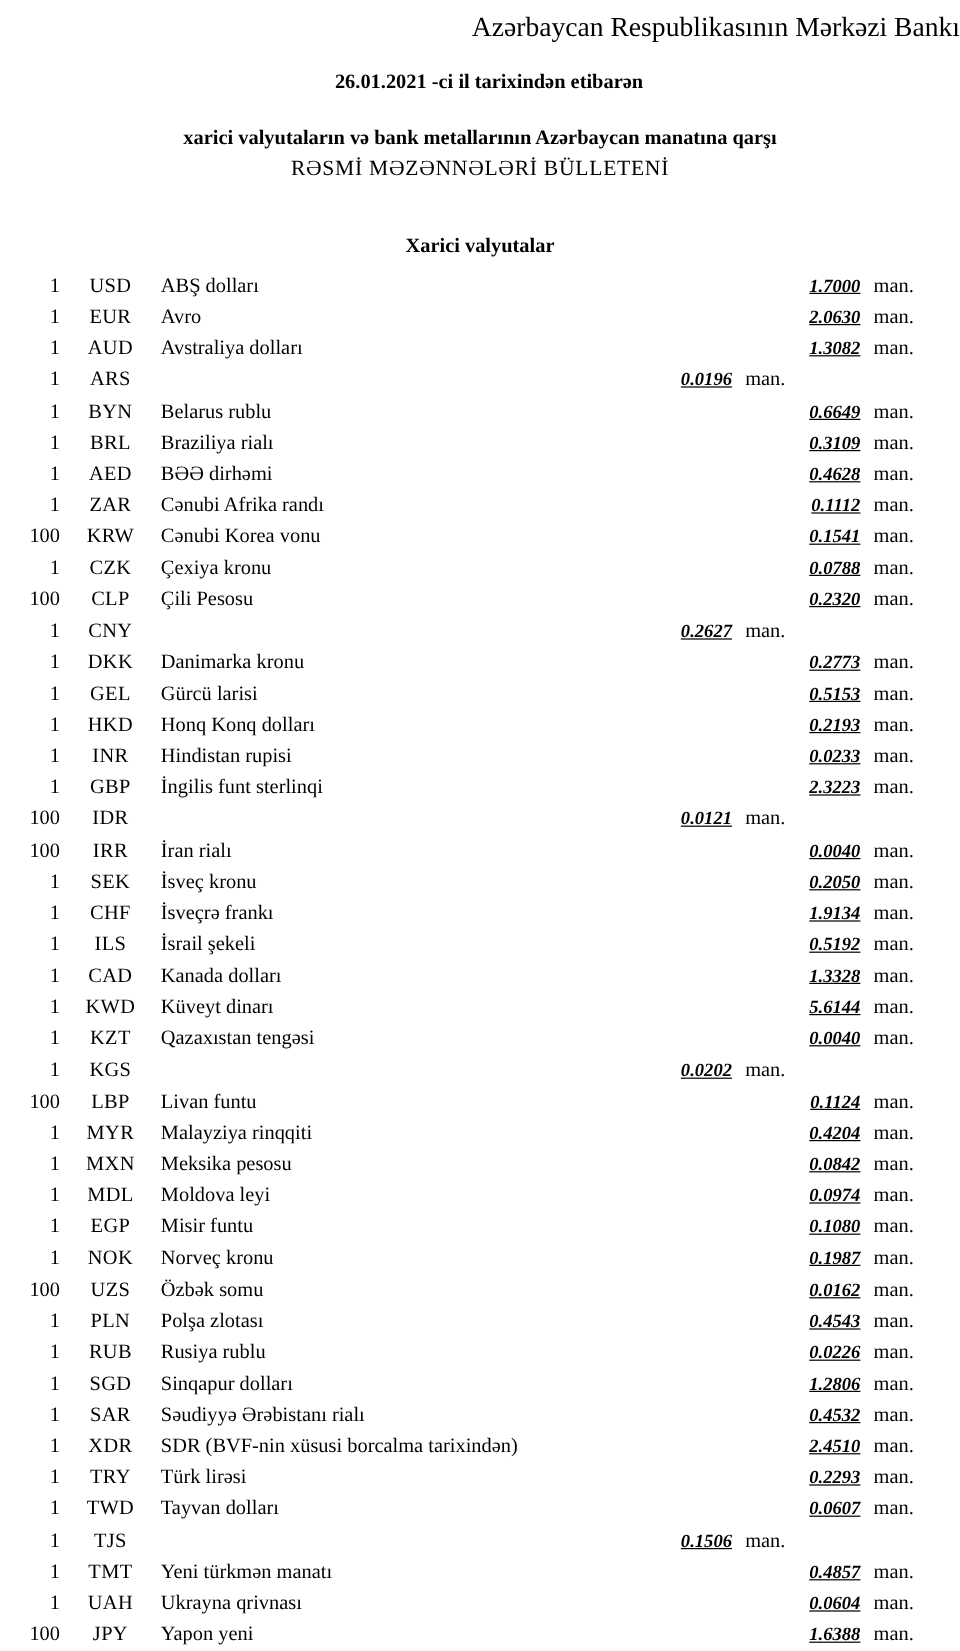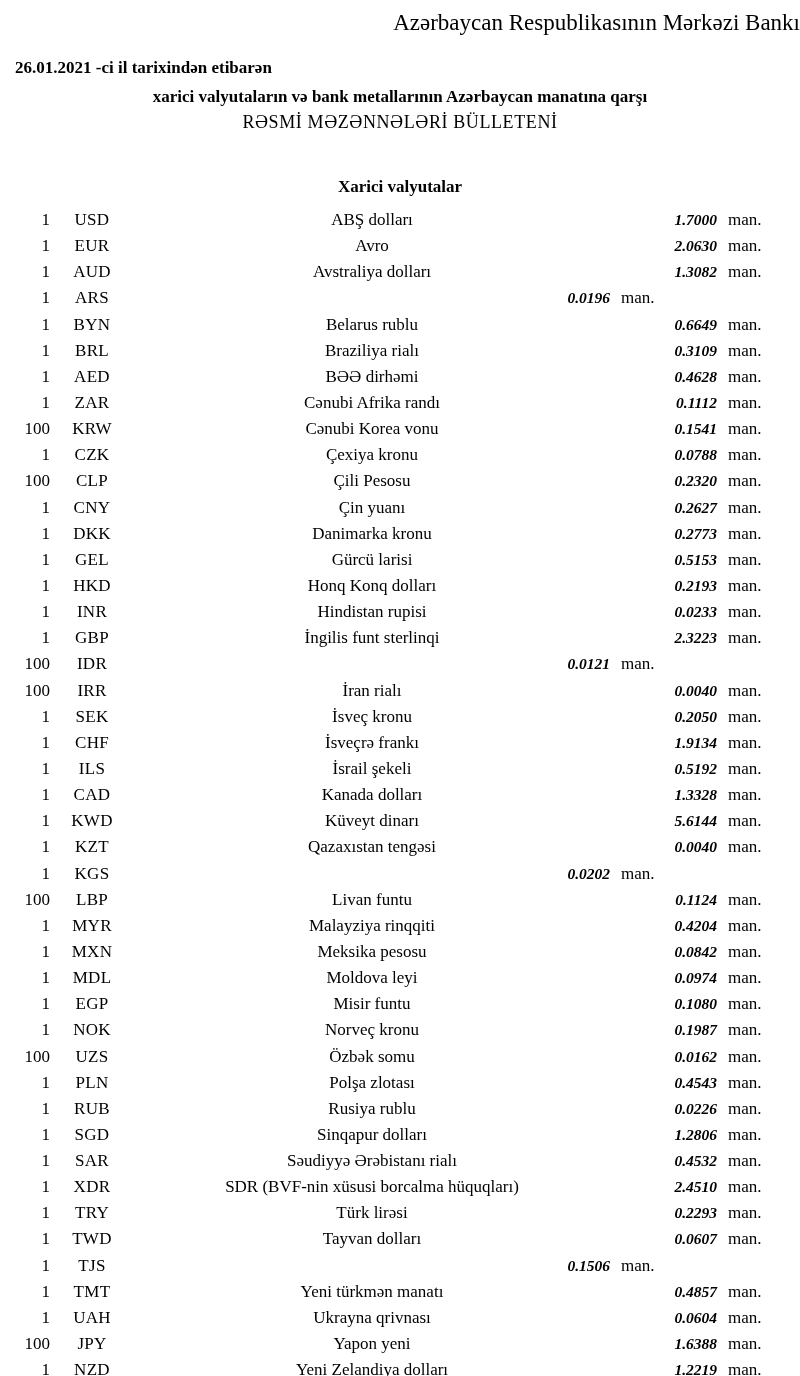--- a/index.html
+++ b/index.html
@@ -20,22 +20,22 @@
   }
   .title {
     font-size: 23px;
     font-weight: normal;
     text-align: right;
     margin: 2px 0 22px 0;
   }
   .date-line {
     font-size: 17px;
     font-weight: bold;
-    text-align: left;
-    margin-bottom: 9px;
+    text-align: center;
+    margin-bottom: 27px;
     padding-left: 15px;
   }
   .subtitle {
     font-size: 17px;
     font-weight: bold;
     text-align: center;
     margin-bottom: 5px;
   }
   .bulletin-title {
     font-size: 18px;
@@ -64,29 +64,30 @@
     line-height: 26.15px;
   }
   .qty {
     text-align: right;
   }
   .code {
     text-align: center;
     letter-spacing: 0.3px;
   }
   .name {
-    text-align: center;
+    text-align: left;
     white-space: nowrap;
     overflow: hidden;
   }
   .rate {
     text-align: right;
     font-weight: bold;
     font-style: italic;
     font-size: 15.5px;
+    text-decoration: underline;
   }
   .unit {
     text-align: left;
   }
 </style>
 </head>
 <body>
 
 <div class="page">
   <header>
@@ -182,21 +183,20 @@
     <span class="qty">100</span>
     <span class="code">CLP</span>
     <span class="name">Çili Pesosu</span>
     <span class="rate">0.2320</span>
     <span class="unit">man.</span>
   </div>
 
   <div class="row">
     <span class="qty">1</span>
     <span class="code">CNY</span>
-    <span class="name">Çin yuanı</span>
     <span class="rate">0.2627</span>
     <span class="unit">man.</span>
   </div>
 
   <div class="row">
     <span class="qty">1</span>
     <span class="code">DKK</span>
     <span class="name">Danimarka kronu</span>
     <span class="rate">0.2773</span>
     <span class="unit">man.</span>
@@ -388,21 +388,21 @@
     <span class="qty">1</span>
     <span class="code">SAR</span>
     <span class="name">Səudiyyə Ərəbistanı rialı</span>
     <span class="rate">0.4532</span>
     <span class="unit">man.</span>
   </div>
 
   <div class="row">
     <span class="qty">1</span>
     <span class="code">XDR</span>
-    <span class="name">SDR (BVF-nin xüsusi borcalma hüquqları)</span>
+    <span class="name">SDR (BVF-nin xüsusi borcalma tarixindən)</span>
     <span class="rate">2.4510</span>
     <span class="unit">man.</span>
   </div>
 
   <div class="row">
     <span class="qty">1</span>
     <span class="code">TRY</span>
     <span class="name">Türk lirəsi</span>
     <span class="rate">0.2293</span>
     <span class="unit">man.</span>

